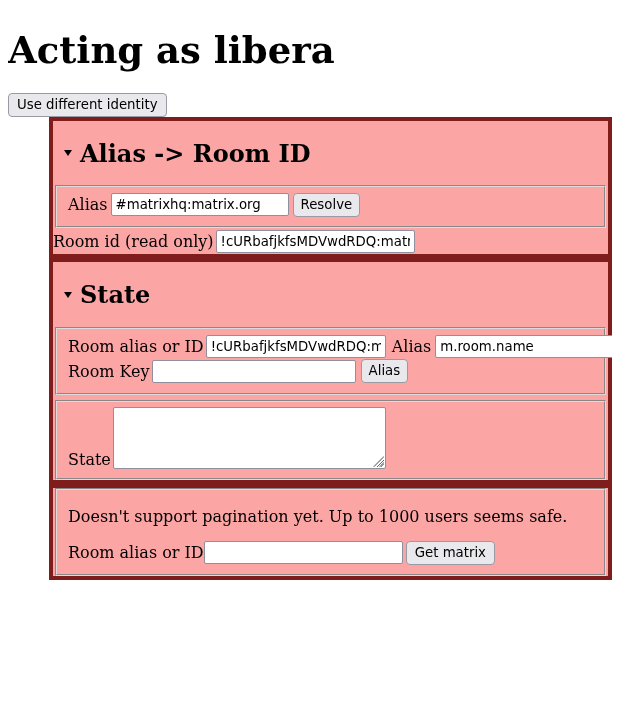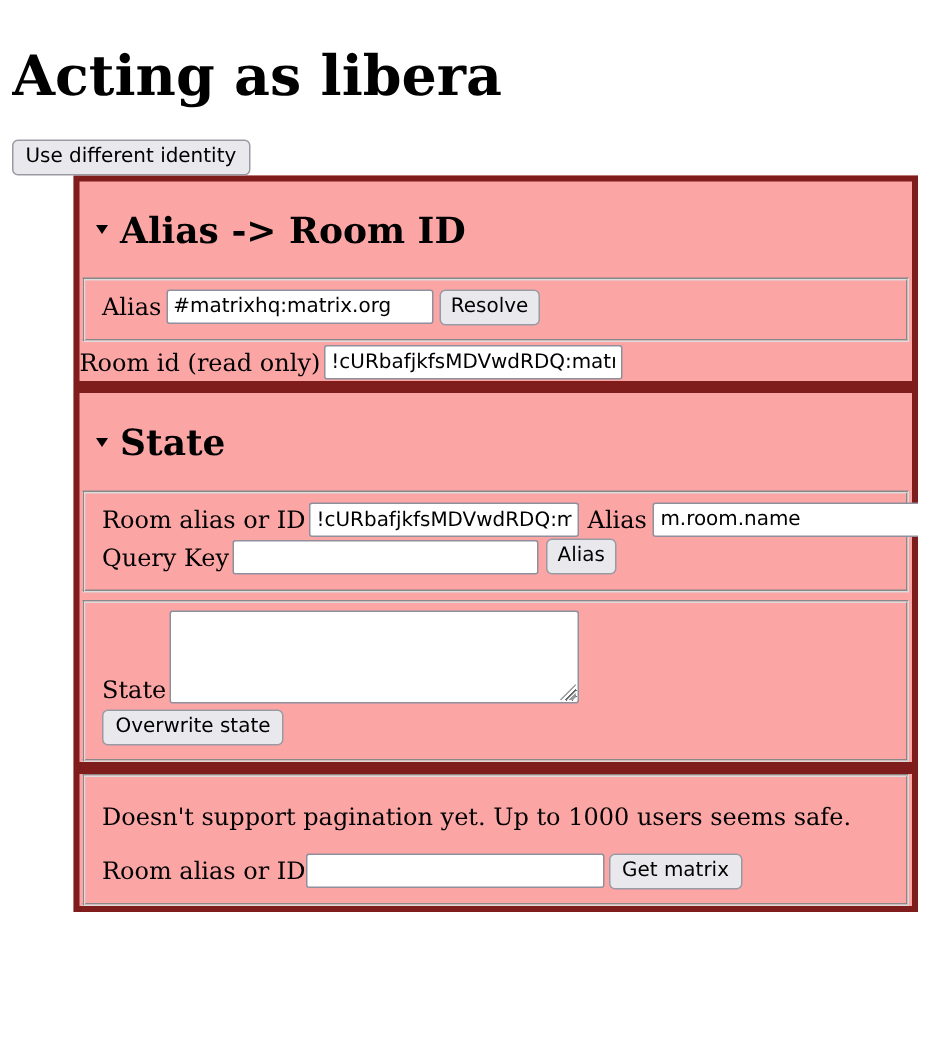--- a/index.html
+++ b/index.html
@@ -154,35 +154,32 @@
     <h2>State</h2>
   </div>
   <fieldset>
     <div class="row">
       <span class="lbl">Room alias or ID</span>
       <input type="text" class="in-room" value="!cURbafjkfsMDVwdRDQ:matrix." style="">
       <span class="lbl type-lbl">Alias</span>
       <input type="text" class="in-type" value="m.room.name" style="">
     </div>
     <div class="row">
-      <span class="lbl">Query Key</span>
+      <span class="lbl">Room Key</span>
       <input type="text" class="in-statekey" value="" style="">
       <button class="btn">Alias</button>
     </div>
   </fieldset>
   <fieldset class="state-fieldset-b">
     <div class="state-area-row">
       <span class="lbl">State</span>
       <span class="ta-wrap">
         <textarea style=""></textarea>
         <span class="resize-handle"></span>
       </span>
-    </div>
-    <div class="btn-row">
-      <button class="btn btn-wide">Overwrite state</button>
     </div>
   </fieldset>
 </div>
 
 
 <div class="section">
   <fieldset class="fs-member">
     <p class="note">Doesn't support pagination yet. Up to 1000 users seems safe.</p>
     <div class="row">
       <span class="lbl">Room alias or ID</span>

